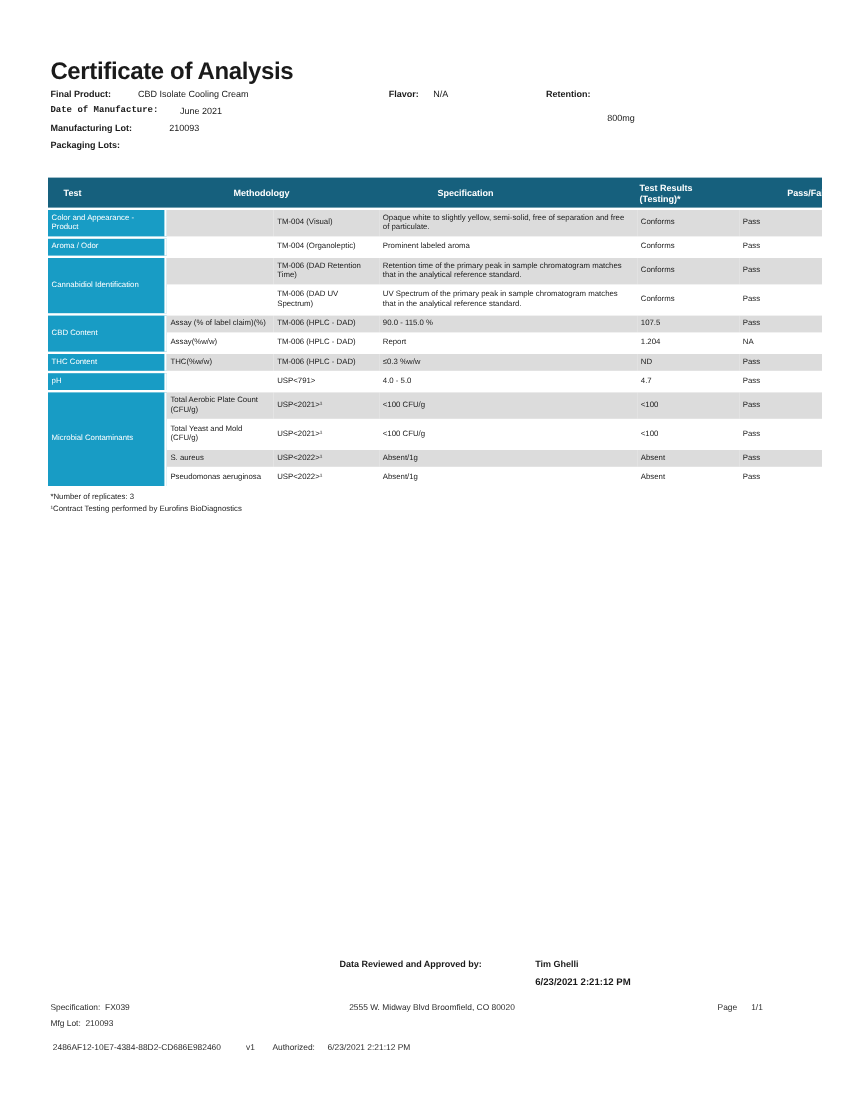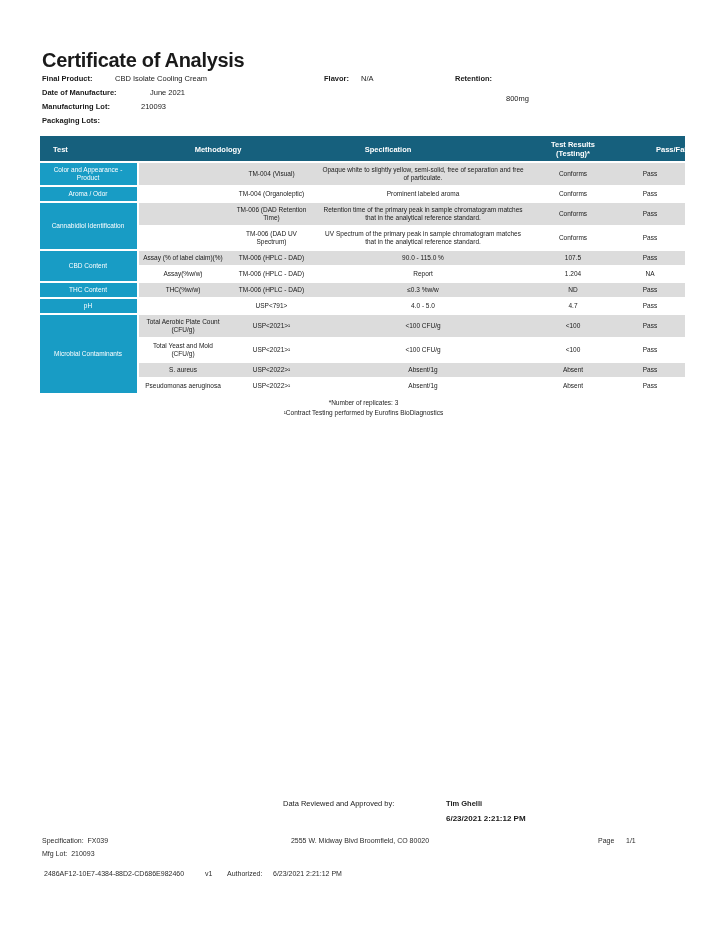--- a/index.html
+++ b/index.html
@@ -18,21 +18,21 @@
     left: 42px; top: 33px;
     font-size: 20px; font-weight: bold; letter-spacing: -0.3px; margin-top: 16px;
   }
 
   
   .info-line { left: 42px; height: 12px; font-size: 7.5px; white-space: nowrap; }
   .info-line .lbl { font-weight: bold; position: absolute; top: 0; }
   .info-line .val { position: absolute; top: 0; }
 
   
-  .table-wrap { left: 40px; top: 136px; width: 645px; text-align: center; }
+  .table-wrap { left: 40px; top: 148px; width: 645px; }
   .thead {
     position: relative; width: 645px; height: 25px;
     background: var(--header-bg, #16607d);
     color: #ffffff; font-size: 7.5px; font-weight: bold;
   }
   .thead .h { position: absolute; top: 50%; transform: translateY(-50%); white-space: nowrap; }
   .thead .h.center { transform: translate(-50%, -50%); }
   .thead .h.twoline { line-height: 9px; white-space: normal; width: 80px; }
 
   table.coa {
@@ -46,21 +46,21 @@
     color: #ffffff;
     border-right: 2px solid #ffffff;
     padding-left: 3px;
   }
   tr.stripe-0 td.cell { background: var(--stripe, #dcdcdc); }
   tr.stripe-1 td.cell { background: #ffffff; }
 
   .footnotes { margin-top: 3px; padding-left: 2px; font-size: 6.5px; line-height: 10px; color: #222; }
 
   
-  .approval-label { left: 283px; top: 799px; font-size: 7.5px; font-weight: normal; }
+  .approval-label { left: 283px; top: 799px; font-size: 7.5px; font-weight: bold; }
   .approval-name  { left: 446px; top: 799px; font-size: 7.5px; font-weight: bold; }
   .approval-date  { left: 446px; top: 814px; font-size: 8px;  font-weight: bold; }
 
   
   .footer-line { font-size: 7px; color: #2b2b2b; white-space: nowrap; }
   .f-spec   { left: 42px;  top: 837px; }
   .f-addr   { left: 0; top: 837px; width: 720px; text-align: center; }
   .f-page-l { left: 598px; top: 837px; }
   .f-page-v { left: 626px; top: 837px; }
   .f-mfg    { left: 42px;  top: 850px; }
@@ -76,21 +76,21 @@
 
 <div class="abs info-line" style="top:74px;">
   <span class="lbl" style="left:0;">Final Product:</span>
   <span class="val" style="left:73px;">CBD Isolate Cooling Cream</span>
   <span class="lbl" style="left:282px;">Flavor:</span>
   <span class="val" style="left:319px;">N/A</span>
   <span class="lbl" style="left:413px;">Retention:</span>
   <span class="val" style="left:464px;margin-top:20px;">800mg</span>
 </div>
 <div class="abs info-line" style="top:88px;">
-  <span class="lbl" style="left:0;">Date of Manufacture:</span>
+  <span class="lbl" style="left:0;font-family:Liberation Mono, monospace;">Date of Manufacture:</span>
   <span class="val" style="left:108px;">June 2021</span>
 </div>
 <div class="abs info-line" style="top:102px;">
   <span class="lbl" style="left:0;">Manufacturing Lot:</span>
   <span class="val" style="left:99px;">210093</span>
 </div>
 <div class="abs info-line" style="top:116px;">
   <span class="lbl" style="left:0;">Packaging Lots:</span>
   <span class="val" style="left:90px;"></span>
 </div>

